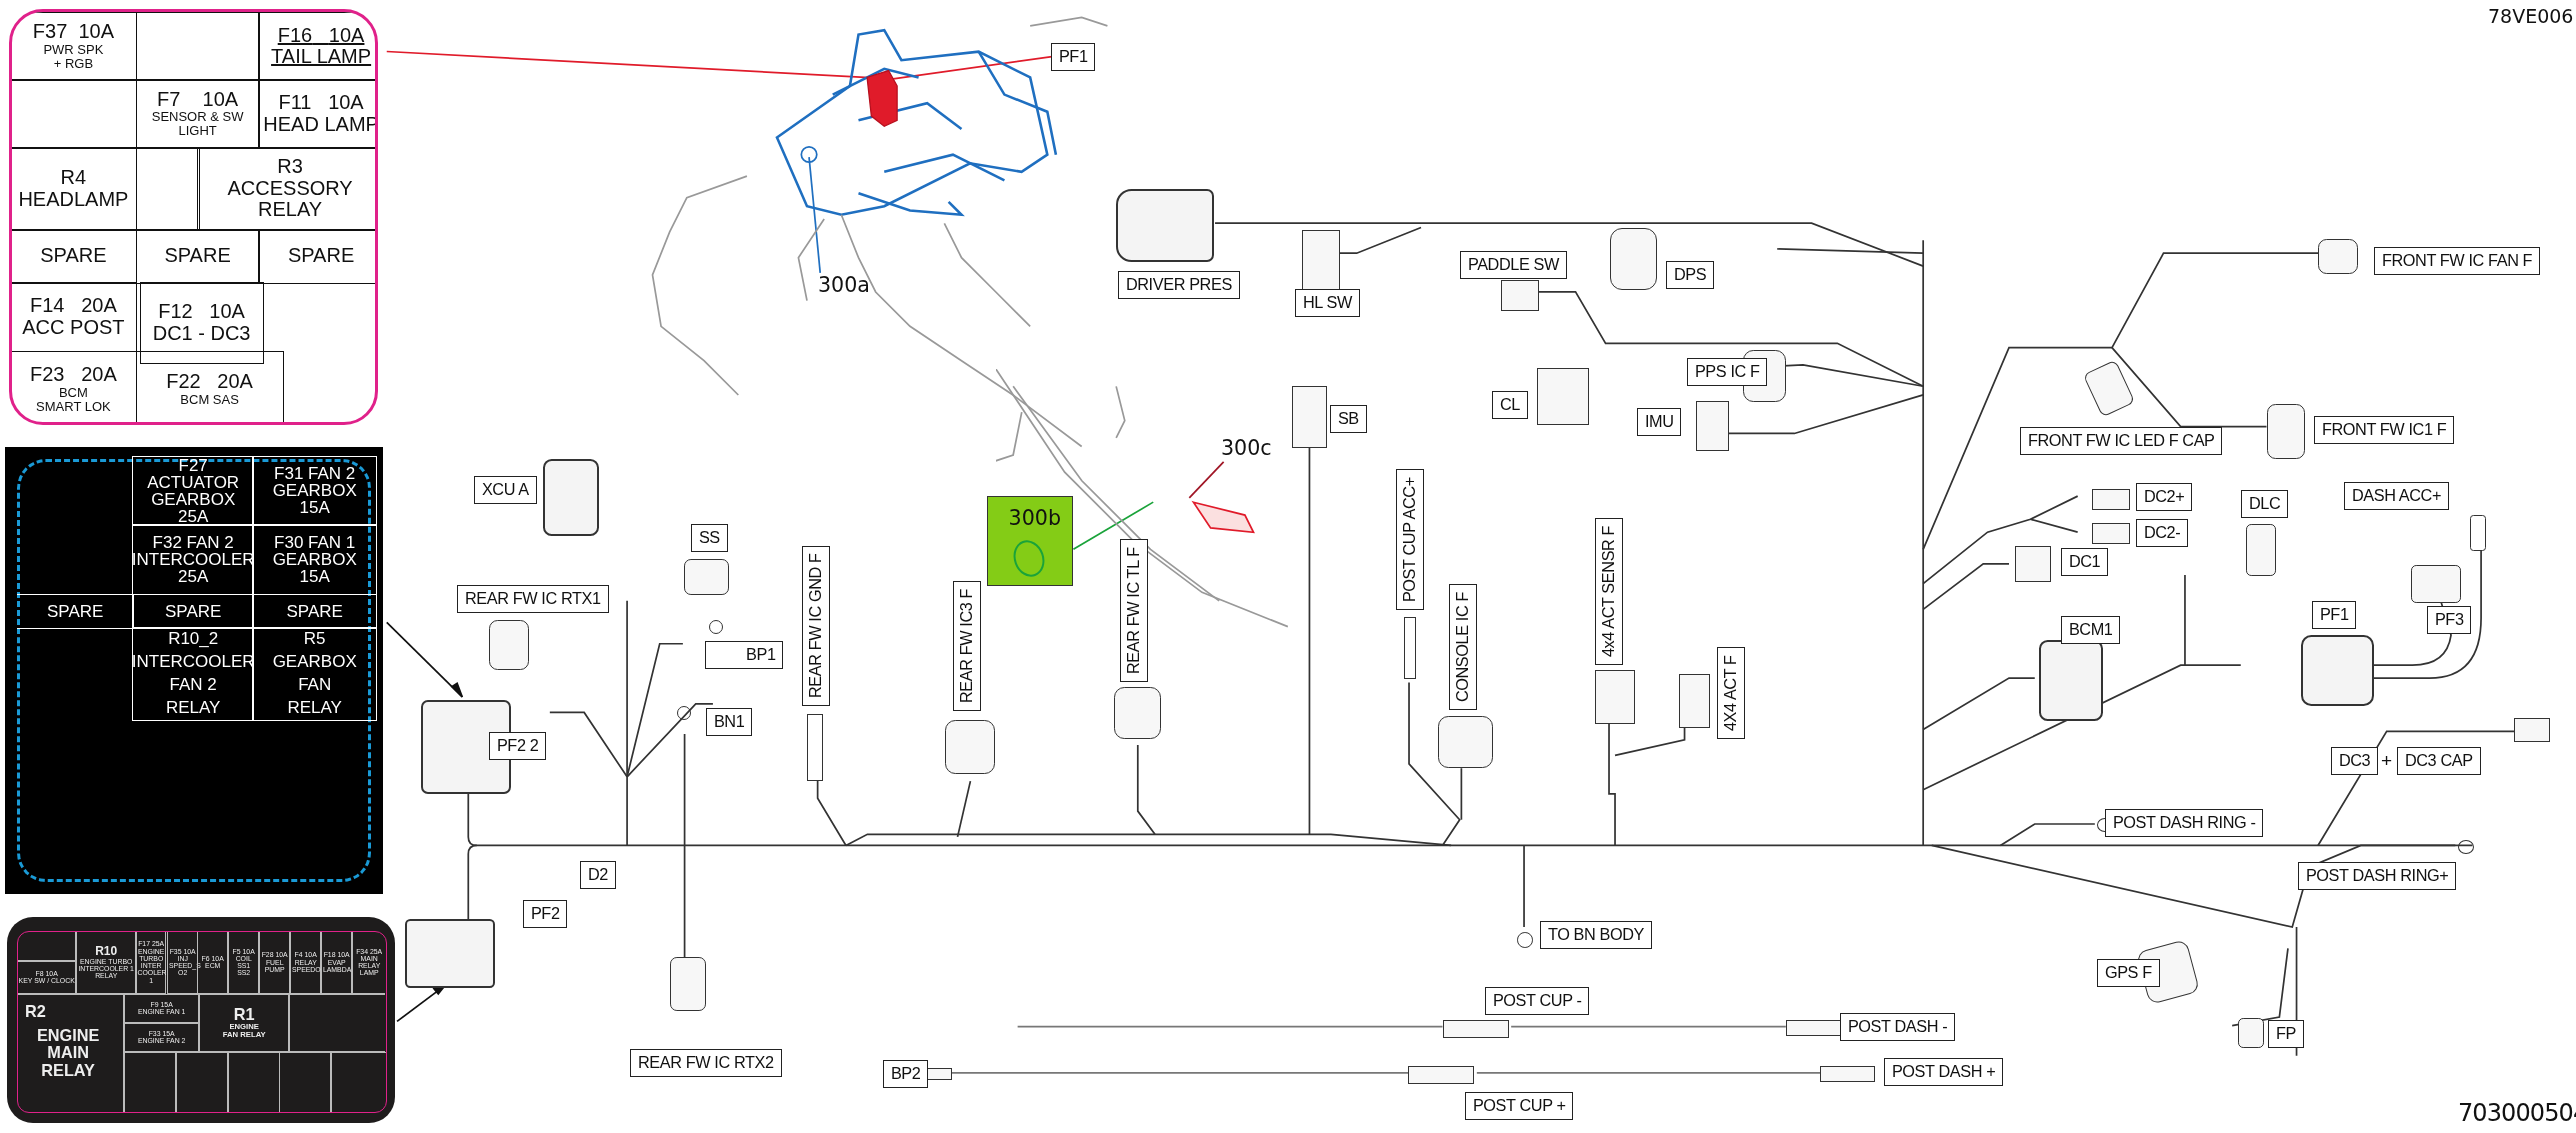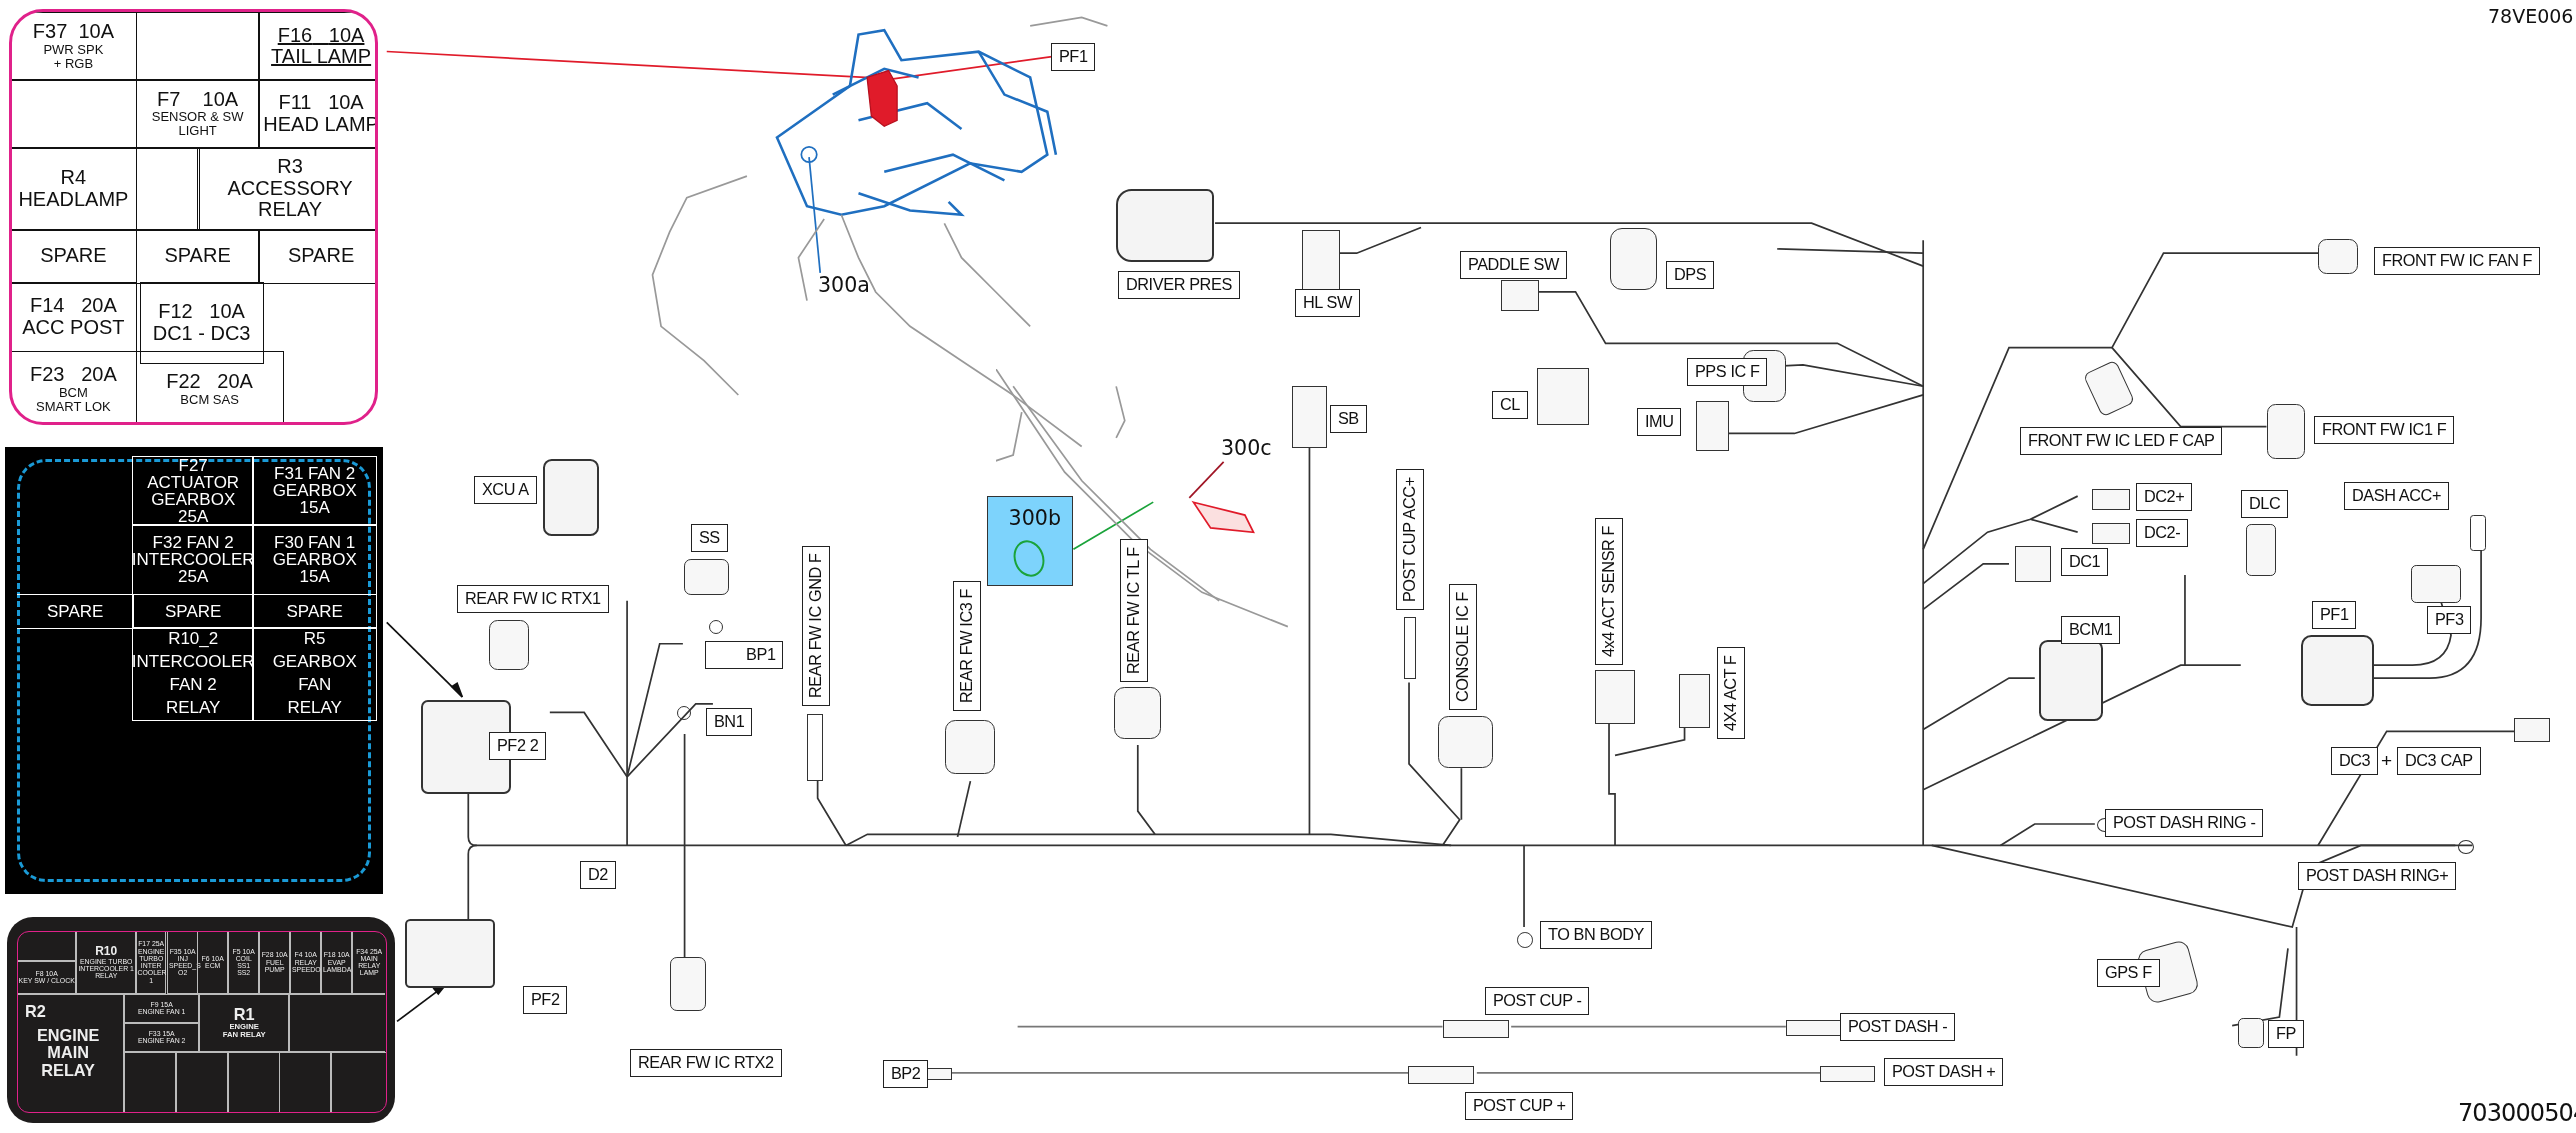--- a/index.html
+++ b/index.html
@@ -344,21 +344,21 @@
 <div class="conn" style="left:2238px;top:1018px;width:24px;height:27.5px;border:1.7px solid #333;border-radius:5.2px;background:#f7f7f7;"></div>
 <div class="conn" style="left:405px;top:919px;width:86px;height:65px;border:2.6px solid #333;border-radius:5.2px;background:#f4f4f4;"></div>
 <div class="conn" style="left:670px;top:957px;width:34px;height:52px;border:1.7px solid #333;border-radius:6.9px;background:#f7f7f7;"></div>
 <div class="conn" style="left:1517px;top:932px;width:13.7px;height:13.7px;border:1.7px solid #333;border-radius:50%;"></div>
 <div class="conn" style="left:1443px;top:1020px;width:64px;height:15.5px;border:1.7px solid #333;background:#f7f7f7;"></div>
 <div class="conn" style="left:1786px;top:1020px;width:53px;height:13.7px;border:1.7px solid #333;background:#f7f7f7;"></div>
 <div class="conn" style="left:1408px;top:1066px;width:64px;height:15.5px;border:1.7px solid #333;background:#f7f7f7;"></div>
 <div class="conn" style="left:1820px;top:1066px;width:53px;height:13.7px;border:1.7px solid #333;background:#f7f7f7;"></div>
 <div class="conn" style="left:926px;top:1068px;width:24px;height:10.3px;border:1.7px solid #333;background:#f7f7f7;"></div>
 
-<div class="abs" style="left:987px;top:496px;width:84px;height:88px;border:1.7px solid #333;background:#7dd3fc;">
+<div class="abs" style="left:987px;top:496px;width:84px;height:88px;border:1.7px solid #333;background:#84cc16;">
   <div class="abs" style="left:20.6px;top:8.6px;font-size:20.6px;font-family:'DejaVu Sans',sans-serif;color:#111;">300b</div>
   <div class="abs" style="left:26px;top:43px;width:26px;height:33px;border:2.6px solid #1aa33a;border-radius:50%;transform:rotate(-20deg);"></div>
 </div>
 
 <div class="abs" style="left:818px;top:273px;font-size:20.6px;font-family:'DejaVu Sans',sans-serif;color:#111;">300a</div>
 <div class="abs" style="left:1221px;top:436px;font-size:20.6px;font-family:'DejaVu Sans',sans-serif;color:#111;">300c</div>
 <div class="lbl" style="left:1051px;top:43px;">PF1</div>
 
 <div class="lbl" style="left:1118px;top:271px;">DRIVER PRES</div>
 <div class="lbl" style="left:1295px;top:289px;">HL SW</div>
@@ -394,21 +394,21 @@
 <div class="lbl" style="left:2312px;top:601px;">PF1</div>
 <div class="lbl" style="left:2061px;top:616px;">BCM1</div>
 <div class="lbl" style="left:2331px;top:747px;">DC3</div>
 <div class="abs" style="left:2381px;top:750px;font-size:19px;color:#111;">+</div>
 <div class="lbl" style="left:2397px;top:747px;">DC3 CAP</div>
 <div class="lbl" style="left:2105px;top:809px;">POST DASH RING -</div>
 <div class="lbl" style="left:2298px;top:862px;">POST DASH RING+</div>
 <div class="lbl" style="left:2097px;top:959px;">GPS F</div>
 <div class="lbl" style="left:2268px;top:1020px;">FP</div>
 <div class="lbl" style="left:580px;top:861px;">D2</div>
-<div class="lbl" style="left:523px;top:986px;">PF2</div>
+<div class="lbl" style="left:523px;top:900px;">PF2</div>
 <div class="lbl" style="left:630px;top:1020px;margin-top:29px;">REAR FW IC RTX2</div>
 <div class="lbl" style="left:1540px;top:921px;">TO BN BODY</div>
 <div class="lbl" style="left:1485px;top:987px;">POST CUP -</div>
 <div class="lbl" style="left:1840px;top:1013px;">POST DASH -</div>
 <div class="lbl" style="left:883px;top:1060px;">BP2</div>
 <div class="lbl" style="left:1465px;top:1092px;">POST CUP +</div>
 <div class="lbl" style="left:1884px;top:1058px;">POST DASH +</div>
 
 
 </body></html>

